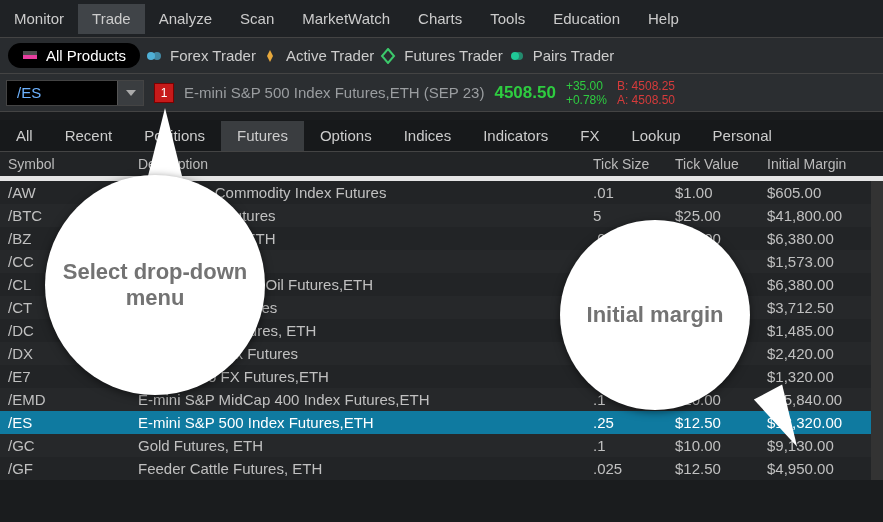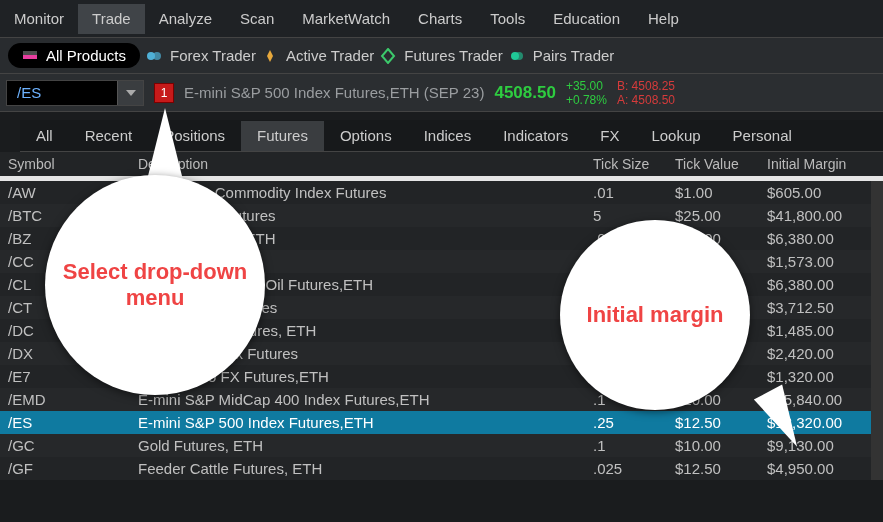--- a/index.html
+++ b/index.html
@@ -107,21 +107,20 @@
   .ba-box .b { color: #d63b3b; }
   .ba-box .a { color: #d63b3b; }
   
   .tabstrip {
     display: flex;
     align-items: center;
     height: 32px;
     background: #17191b;
     border-bottom: 1px solid #444;
     margin-top: 8px;
-    margin-left: 20px;
   }
   .tabstrip .tab {
     padding: 0 16px;
     line-height: 30px;
     color: #ccc;
     cursor: pointer;
   }
   .tabstrip .tab.active {
     background: #3a3d40;
   }
@@ -154,21 +153,21 @@
   .col-sym { width: 130px; }
   .col-desc { width: auto; }
   .col-tsize { width: 82px; }
   .col-tval { width: 92px; }
   .col-im { width: 112px; }
   .scroll-col { width: 12px; background:#333; }
   
   .callout {
     position: absolute;
     background: #fff;
-    color: #ef4444;
+    color: #737373;
     font-weight: bold;
     display: flex;
     align-items: center;
     justify-content: center;
     text-align: center;
     border-radius: 50%;
     line-height: 1.2;
     font-size: 22px;
     filter: drop-shadow(0 2px 4px rgba(0,0,0,0.5));
   }

